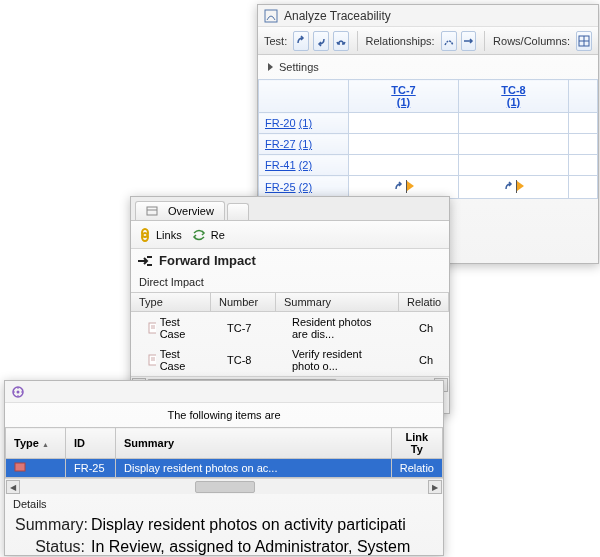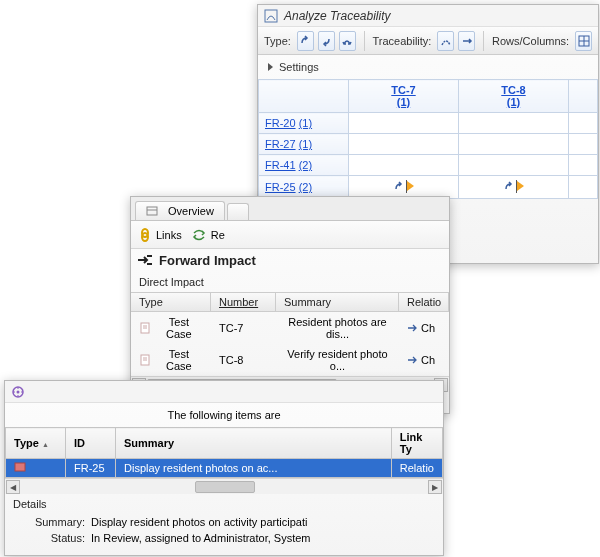--- a/index.html
+++ b/index.html
@@ -20,21 +20,20 @@
     box-shadow: 0 2px 10px rgba(0,0,0,0.25);
   }
   .titlebar {
     height: 22px;
     display: flex;
     align-items: center;
     padding: 0 6px;
     background: #f4f4f4;
     gap: 6px;
     border-bottom: 1px solid #e0e0e0;
-    font-style: italic;
   }
   .titlebar svg { flex: 0 0 auto; }
   .titlebar-text { font-size: 12px; color: #333; }
   .toolbar {
     height: 28px;
     display: flex;
     align-items: center;
     padding: 0 6px;
     gap: 4px;
     background: linear-gradient(#fcfcfc, #e9e9e9);
@@ -88,86 +87,86 @@
     height: 28px;
     display:flex;
     align-items:center;
     gap: 10px;
     padding: 12px 8px;
     background: linear-gradient(#fcfcfc,#f1f1f1);
     border-bottom: 1px solid #d5d5d5;
   }
   .sublabel { display:flex; align-items:center; gap:5px; }
   .panel-heading {
-    display:flex; gap:6px;
+    display:flex; align-items:center; gap:6px;
     padding: 4px 6px;
     font-weight: bold; font-size: 13px; color:#222;
   }
   .sec-title { padding: 4px 8px; font-size:11px; color:#222; }
   .gridhdr {
     display:flex;
     background: linear-gradient(#f9f9f9,#e8e8e8);
     border-top:1px solid #ccc;
     border-bottom:1px solid #ccc;
   }
   .gridhdr .cell {
     padding: 3px 8px;
     border-right:1px solid #ccc;
     font-size:11px;
     color:#222;
   }
   .gridrow { display:flex; padding:2px 0; align-items:center; }
-  .gridrow .cell { padding: 2px 8px; font-size:11px; display:flex; align-items:center; gap:4px;text-align:center; }
+  .gridrow .cell { padding: 2px 16px; font-size:11px; display:flex; align-items:center; gap:4px; }
   .scrolltrack {
     height:16px;
     background:#f1f1f1;
     border-top:1px solid #d5d5d5;
     position:relative;
   }
   .scrolltrack .thumb { position:absolute; top:2px; height:12px; background:#d0d0d0; border:1px solid #b5b5b5; border-radius:2px; }
   .scrolltrack .sbtn { position:absolute; top:1px; width:14px; height:14px; background:#eaeaea; border:1px solid #b5b5b5; display:flex; align-items:center; justify-content:center; font-size:8px; color:#555; }
   
   .inv-text { padding: 6px 10px; text-align: center; }
   .inv-grid th, .inv-grid td { border:1px solid #c5c5c5; padding:3px 8px; text-align:left; font-size:11px; }
   .inv-grid th { background: linear-gradient(#f9f9f9,#e8e8e8); }
   .inv-grid { border-collapse:collapse; width:100%; background:#fff; }
   .selrow td { background:#2f6fcf; color:#fff; }
-  .kv { display:flex; padding:2px 10px; font-size:11px; }
+  .kv { display:flex; padding:2px 10px; font-size:16px; }
   .kv .k { width:70px; text-align:right; margin-right:6px; color:#222; }
 </style>
 </head>
 <body>
 
 <div class="window" style="left:257px; top:4px; width:342px; height:260px;">
   <div class="titlebar">
     <svg width="14" height="14">
         <rect x="1" y="1" width="12" height="12" fill="none" stroke="#5577aa"></rect>
         <path d="M3 11 Q7 3 11 11" fill="none" stroke="#5577aa"></path>
       </svg>
     <span class="titlebar-text">Analyze Traceability</span>
   </div>
   <div class="toolbar">
-    <span class="grp-label">Type:</span>
+    <span class="grp-label">Test:</span>
     <span class="tbtn">
         <svg width="12" height="12">
           <path d="M3 8 Q3 3 8 3 M6 1 L8 3 L6 5" fill="none" stroke="#3a5fa0" stroke-width="1.5"></path>
         </svg>
       </span>
     <span class="tbtn">
         <svg width="12" height="12">
           <path d="M9 4 Q9 9 4 9 M6 11 L4 9 L6 7" fill="none" stroke="#3a5fa0" stroke-width="1.5"></path>
         </svg>
       </span>
     <span class="tbtn">
         <svg width="12" height="12">
           <path d="M3 9 Q6 3 9 9 M2 7 L3 9 L5 9 M10 7 L9 9 L7 9" fill="none" stroke="#3a5fa0" stroke-width="1.5"></path>
         </svg>
       </span>
     <span class="sep"></span>
-    <span class="grp-label">Traceability:</span>
+    <span class="grp-label">Relationships:</span>
     <span class="tbtn">
         <svg width="12" height="12">
           <path d="M2 10 Q6 2 10 10" fill="none" stroke="#3a5fa0" stroke-width="1.5" stroke-dasharray="2 1"></path>
         </svg>
       </span>
     <span class="tbtn">
         <svg width="12" height="12">
           <path d="M2 6 L10 6 M8 4 L10 6 L8 8" fill="none" stroke="#3a5fa0" stroke-width="1.5"></path>
         </svg>
       </span>
@@ -274,21 +273,21 @@
   <div class="panel-heading">
     <svg width="16" height="14">
       <path d="M1 7 L9 7 M7 4 L10 7 L7 10" fill="none" stroke="#222" stroke-width="2"></path>
       <path d="M10 3 L15 3 M10 11 L15 11" stroke="#222" stroke-width="2"></path>
     </svg>
     <span>Forward Impact</span>
   </div>
   <div class="sec-title">Direct Impact</div>
   <div class="gridhdr">
     <div class="cell" style="width:80px;">Type</div>
-    <div class="cell" style="width:65px;text-decoration:underline;">Number</div>
+    <div class="cell" style="width:65px;">Number</div>
     <div class="cell" style="flex:1;">Summary</div>
     <div class="cell" style="width:50px;">Relatio</div>
   </div>
   <div class="gridrow">
     <div class="cell" style="width:80px;">
       <svg width="12" height="12">
           <rect x="2" y="1" width="8" height="10" fill="#fff" stroke="#caa"></rect>
           <line x1="4" y1="4" x2="8" y2="4" stroke="#caa"></line>
           <line x1="4" y1="6" x2="8" y2="6" stroke="#caa"></line>
         </svg>
@@ -337,21 +336,21 @@
         <path d="M7 2 L7 4 M7 10 L7 12 M2 7 L4 7 M10 7 L12 7" stroke="#8a5fc0"></path>
       </svg>
   </div>
   <div class="inv-text">The following items are</div>
   <table class="inv-grid">
     <tbody>
         <tr>
       <th style="width:60px;"><span>Type</span> <span style="font-size:7px;color:#666;">▲</span></th>
       <th style="width:50px;">ID</th>
       <th>Summary</th>
-      <th style="width:44px;">Link Ty</th>
+      <th style="width:44px;text-align:center;">Link Ty</th>
     </tr>
     <tr class="selrow">
       <td><svg width="12" height="10">
               <rect x="1" y="1" width="10" height="8" fill="#d77" stroke="#a44"></rect>
             </svg></td>
       <td>FR-25</td>
       <td>Display resident photos on ac...</td>
       <td>Relatio</td>
     </tr>
   </tbody>

